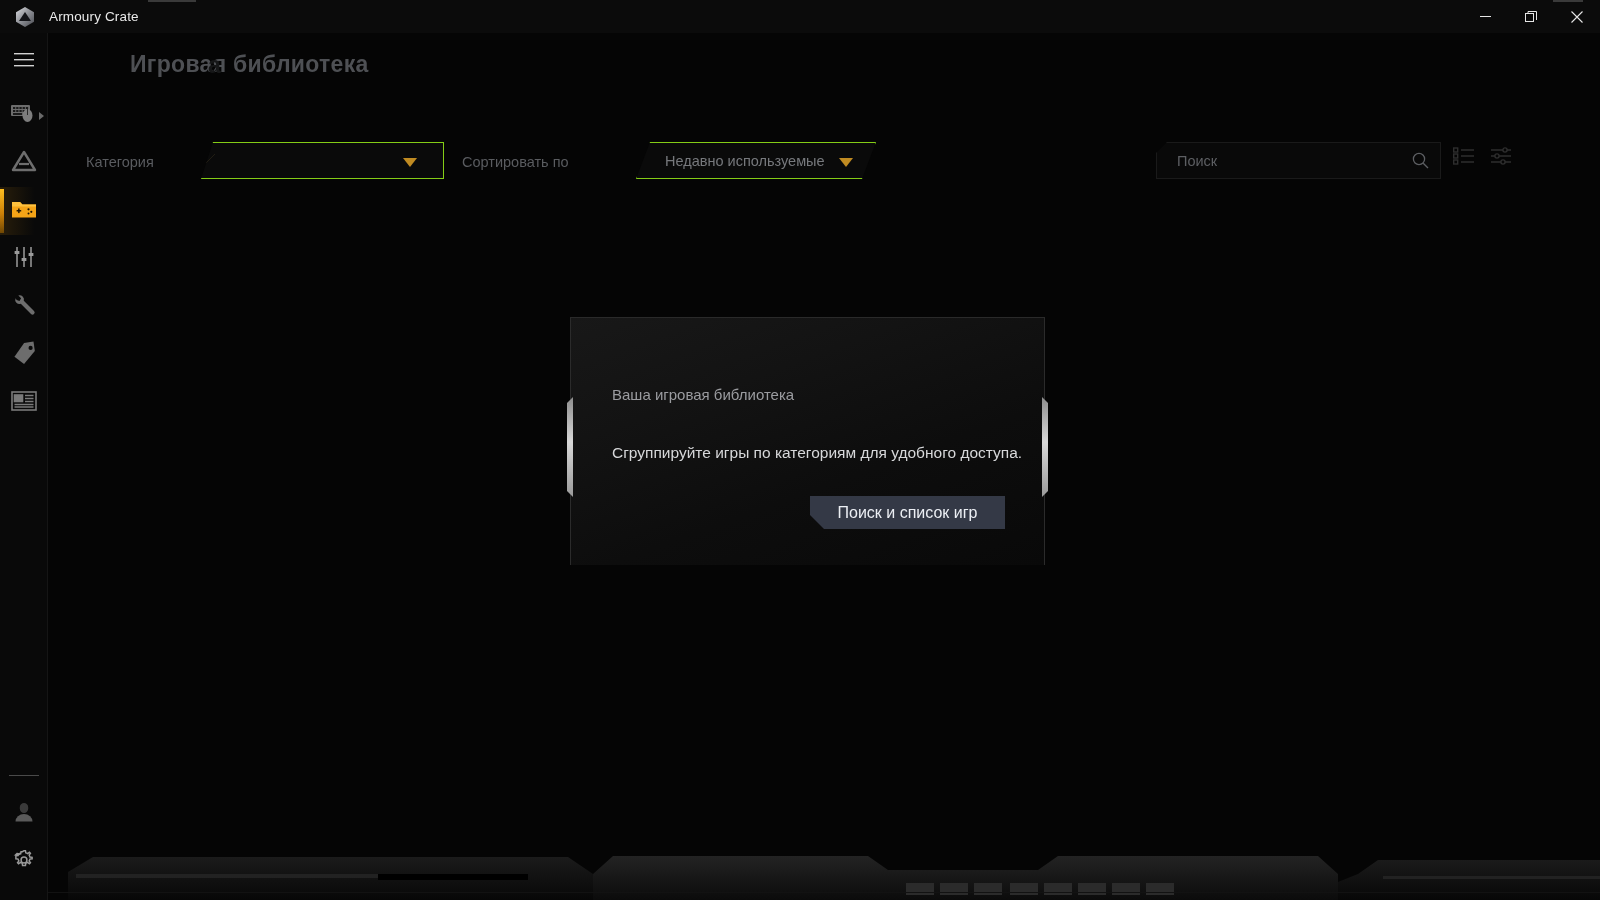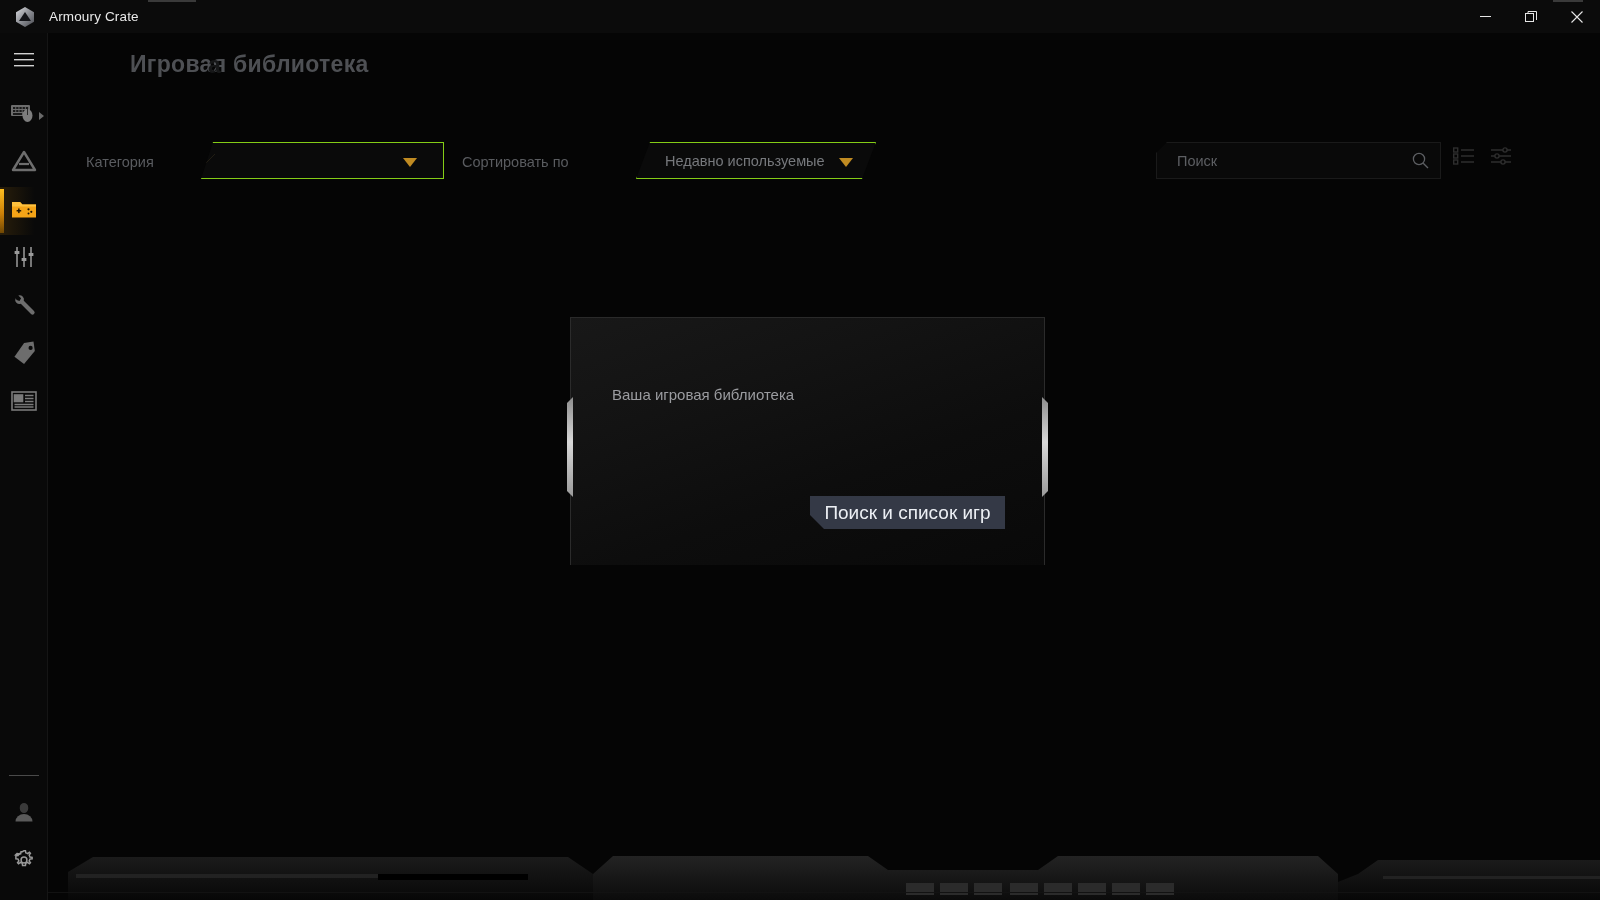--- a/index.html
+++ b/index.html
@@ -221,21 +221,21 @@
   .dlg-body {
     position: absolute; left: 42px; top: 126px;
     color: #d7d8da;
     font-size: 15.5px;
   }
   .dlg-btn {
     position: absolute; left: 240px; top: 178px;
     width: 195px; height: 33px;
     background: #343946;
     color: #eceff4;
-    font-size: 19px;
+    font-size: 16px;
     display: flex; align-items: center; justify-content: center;
     clip-path: polygon(0 0, 100% 0, 100% 100%, 14px 100%, 0 calc(100% - 14px));
   }
 
   
   .footer-deco {
     position: absolute; left: 0; bottom: 0;
     width: 1552px; height: 48px;
     overflow: hidden;
     pointer-events: none;
@@ -463,20 +463,21 @@
       </div>
     </div>
 
     <div class="dialog">
       <div class="dlg-edge l"></div>
       <div class="dlg-edge r"></div>
       <div class="dlg-accent left"></div>
       <div class="dlg-accent right"></div>
 
       <div class="dlg-title">Ваша игровая библиотека</div>
+      <div class="dlg-body">Сгруппируйте игры по категориям для удобного доступа.</div>
       <div class="dlg-btn">Поиск и список игр</div>
     </div>
 
     <div class="footer-deco">
       <svg width="1552" height="48" viewBox="0 0 1552 48">
         <defs>
           <linearGradient id="fg1" x1="0" y1="0" x2="0" y2="1">
             <stop offset="0" stop-color="#1b1b1b"></stop>
               <stop offset="1" stop-color="#070707"></stop>
           </linearGradient>

